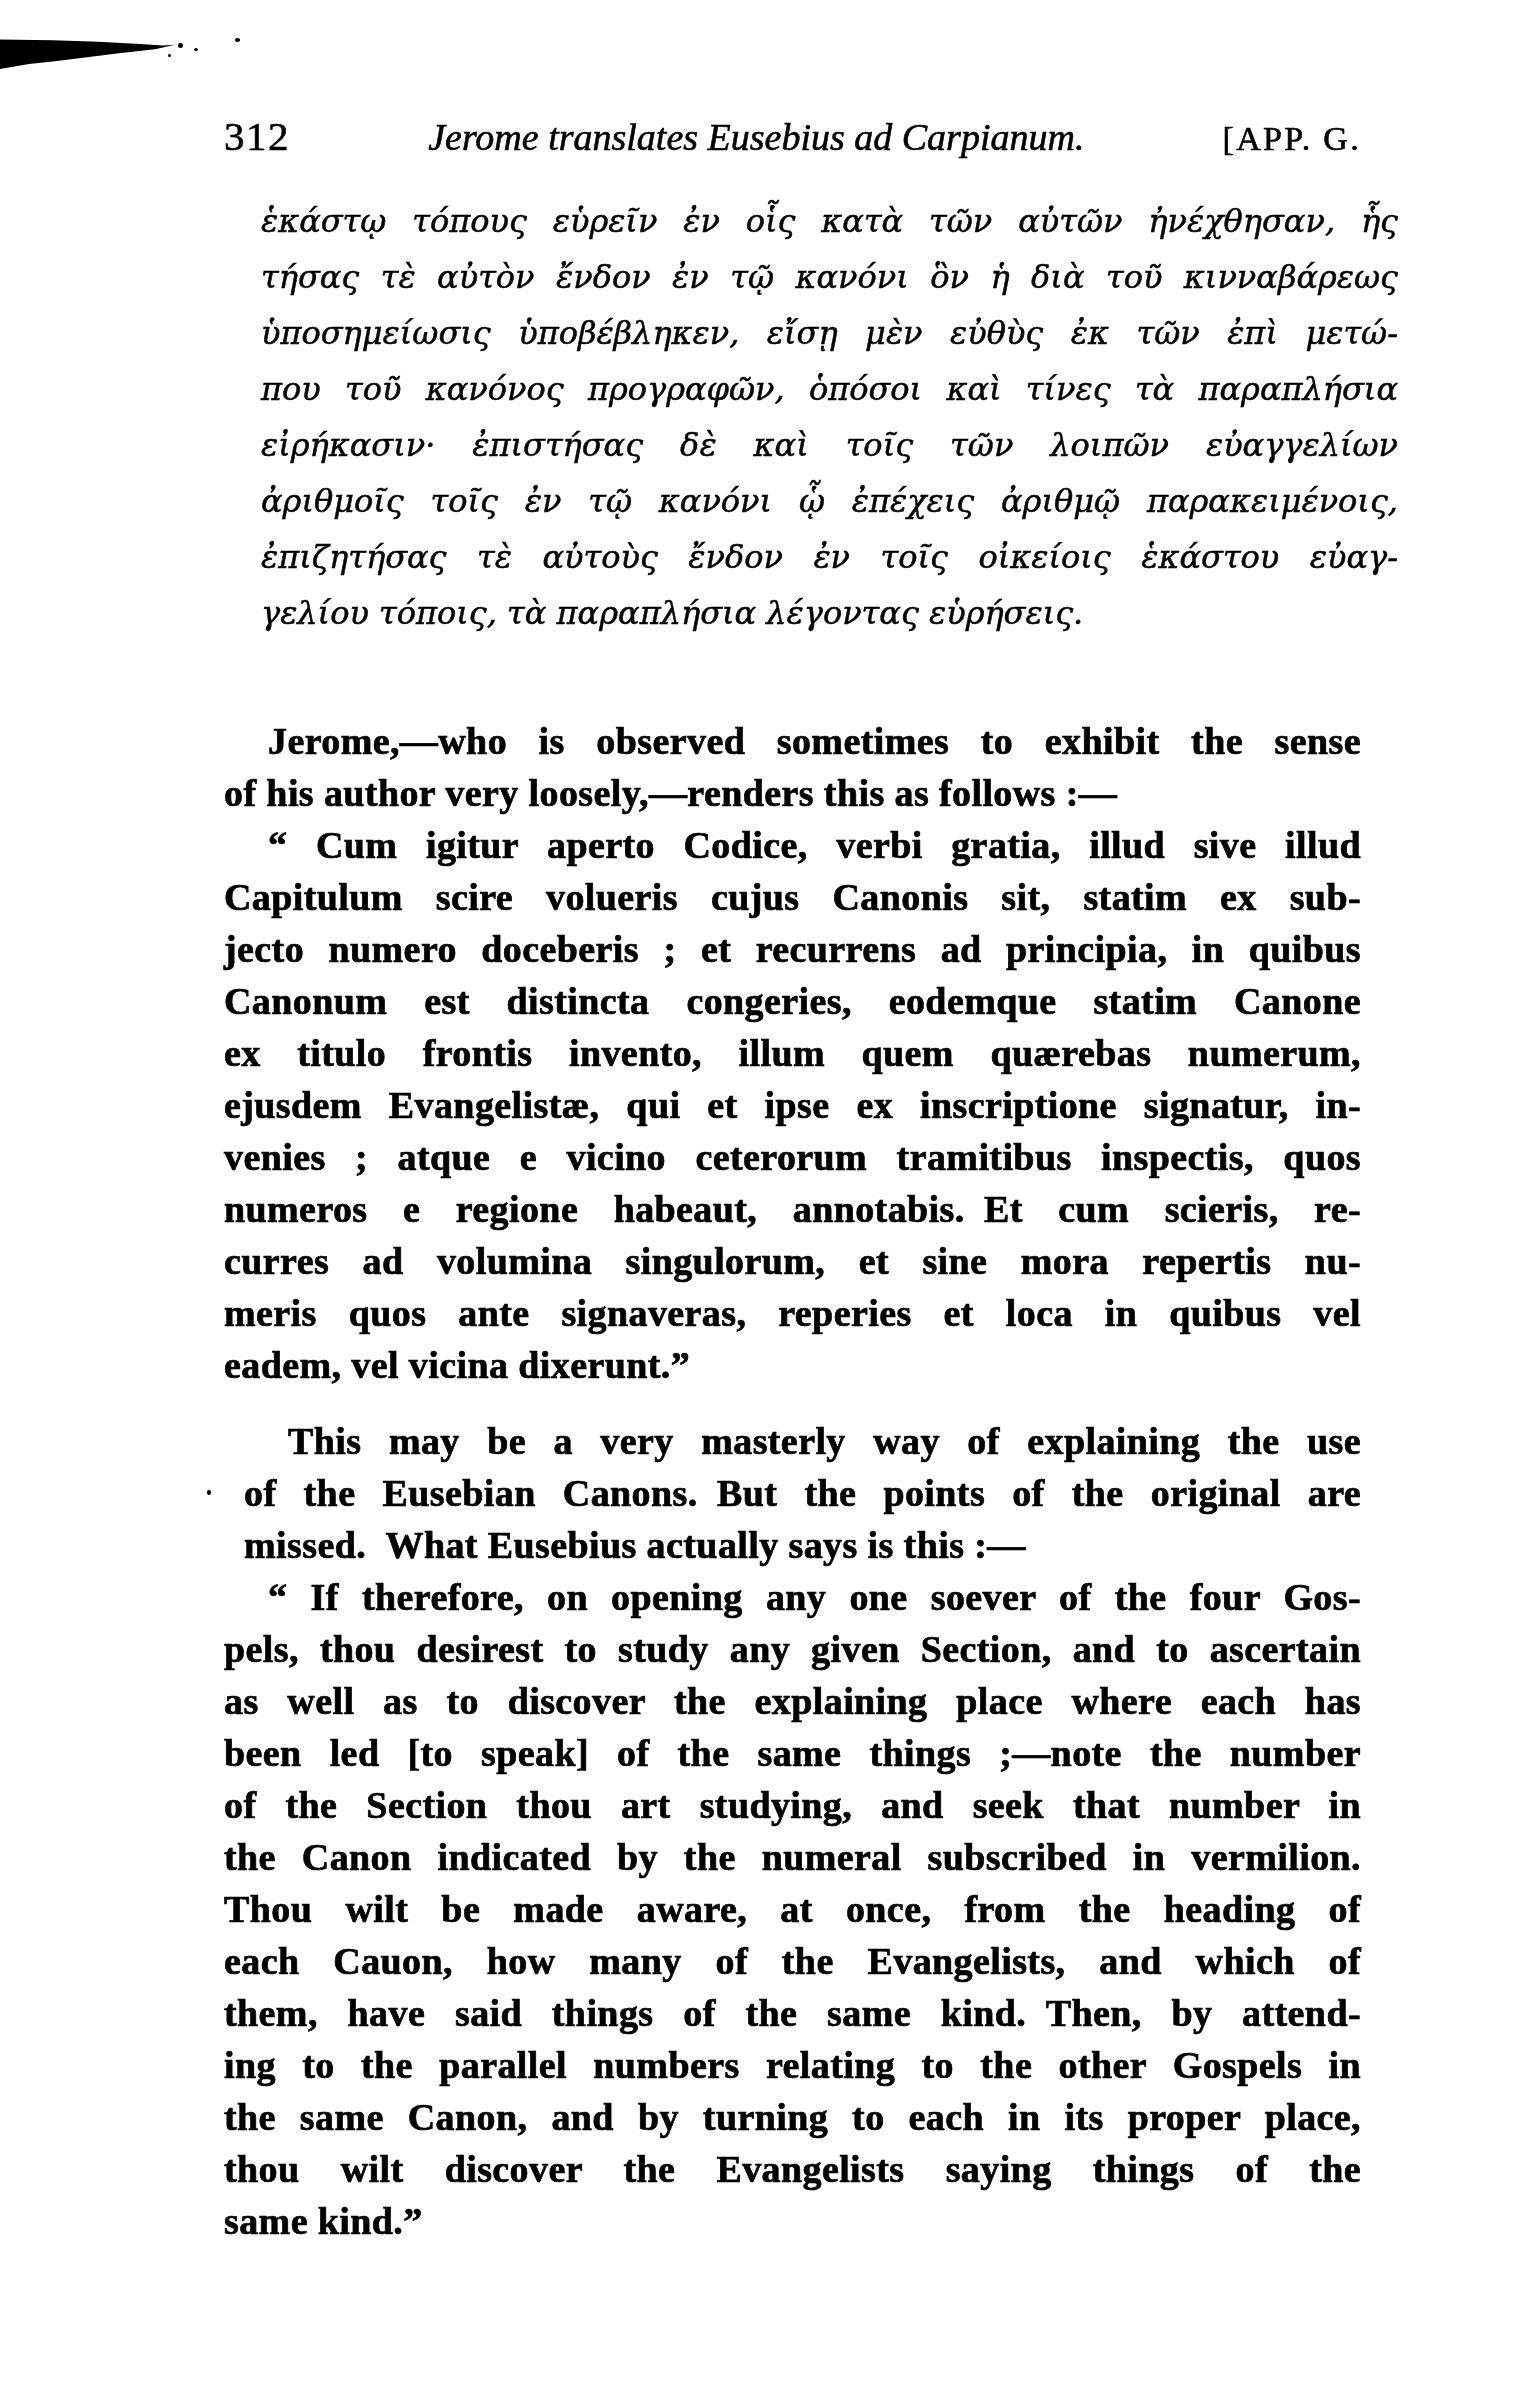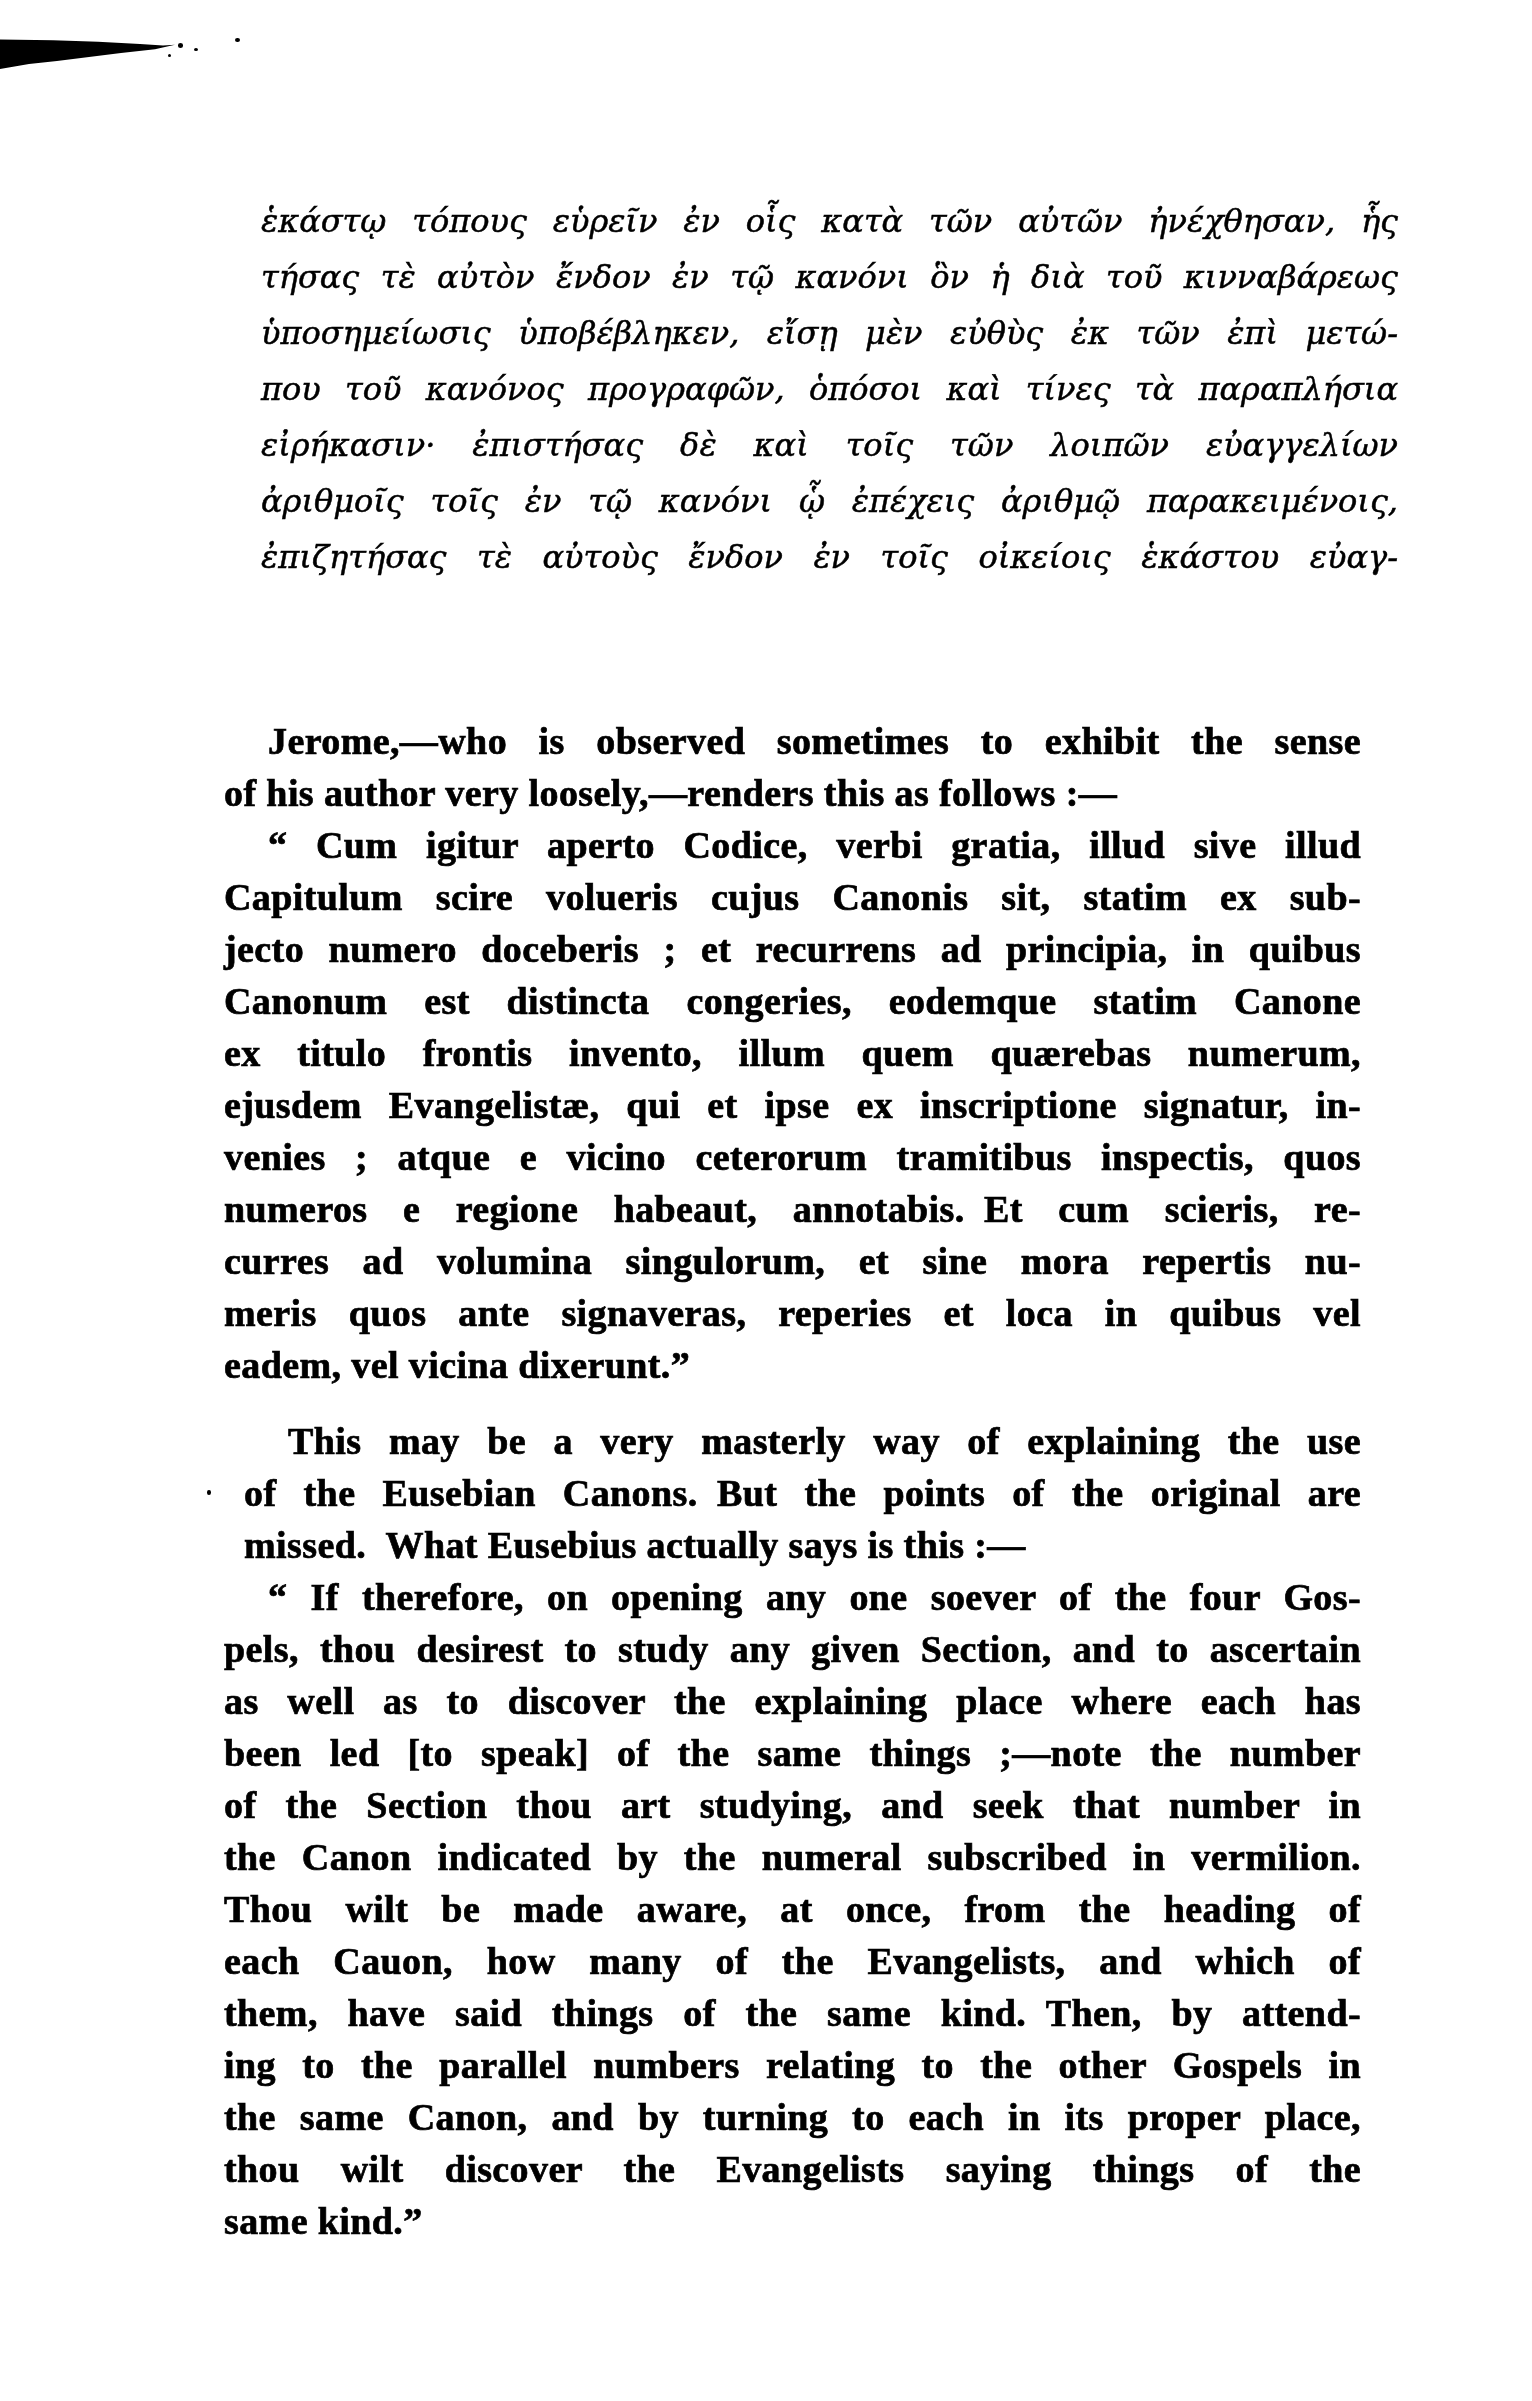--- a/index.html
+++ b/index.html
@@ -59,29 +59,35 @@
 
 <div class="page">
 
   <div class="smudge"></div>
   <div class="speck" style="left:178px; top:43px; width:5.3px; height:4.5px;"></div>
   <div class="speck" style="left:194px; top:48px; width:3.8px; height:3px;"></div>
   <div class="speck" style="left:235px; top:38px; width:4.5px; height:3.8px;"></div>
   <div class="speck" style="left:168px; top:54px; width:3px; height:3px;"></div>
   <div class="speck" style="left:207px; top:1490px; width:3.8px; height:4.5px;"></div>
 
+  <div class="runhead">
+    <span class="pagenum">312</span>
+    <span class="runtitle">Jerome translates Eusebius ad Carpianum.</span>
+    <span class="applabel">[APP. G.</span>
+  </div>
 
   <div class="greek" id="greek-block">
       <div class="line">ἑκάστῳ τόπους εὑρεῖν ἐν οἷς κατὰ τῶν αὐτῶν ἠνέχθησαν, ἧς</div>
       <div class="line">τήσας τὲ αὐτὸν ἔνδον ἐν τῷ κανόνι ὃν ἡ διὰ τοῦ κινναβάρεως</div>
       <div class="line">ὑποσημείωσις ὑποβέβληκεν, εἴσῃ μὲν εὐθὺς ἐκ τῶν ἐπὶ μετώ-</div>
       <div class="line">που τοῦ κανόνος προγραφῶν, ὁπόσοι καὶ τίνες τὰ παραπλήσια</div>
       <div class="line">εἰρήκασιν· ἐπιστήσας δὲ καὶ τοῖς τῶν λοιπῶν εὐαγγελίων</div>
       <div class="line">ἀριθμοῖς τοῖς ἐν τῷ κανόνι ᾧ ἐπέχεις ἀριθμῷ παρακειμένοις,</div>
       <div class="line">ἐπιζητήσας τὲ αὐτοὺς ἔνδον ἐν τοῖς οἰκείοις ἑκάστου εὐαγ-</div>
+      <div class="line last">γελίου τόποις, τὰ παραπλήσια λέγοντας εὑρήσεις.</div>
     </div>
 
   <div class="bodytext" id="body-block">
       <div class="para">
         <div class="line first">Jerome,—who is observed sometimes to exhibit the sense</div>
         <div class="line last">of his author very loosely,—renders this as follows :—</div>
       </div>
       <div class="para">
         <div class="line first">“ Cum igitur aperto Codice, verbi gratia, illud sive illud</div>
         <div class="line">Capitulum scire volueris cujus Canonis sit, statim ex sub-</div>

